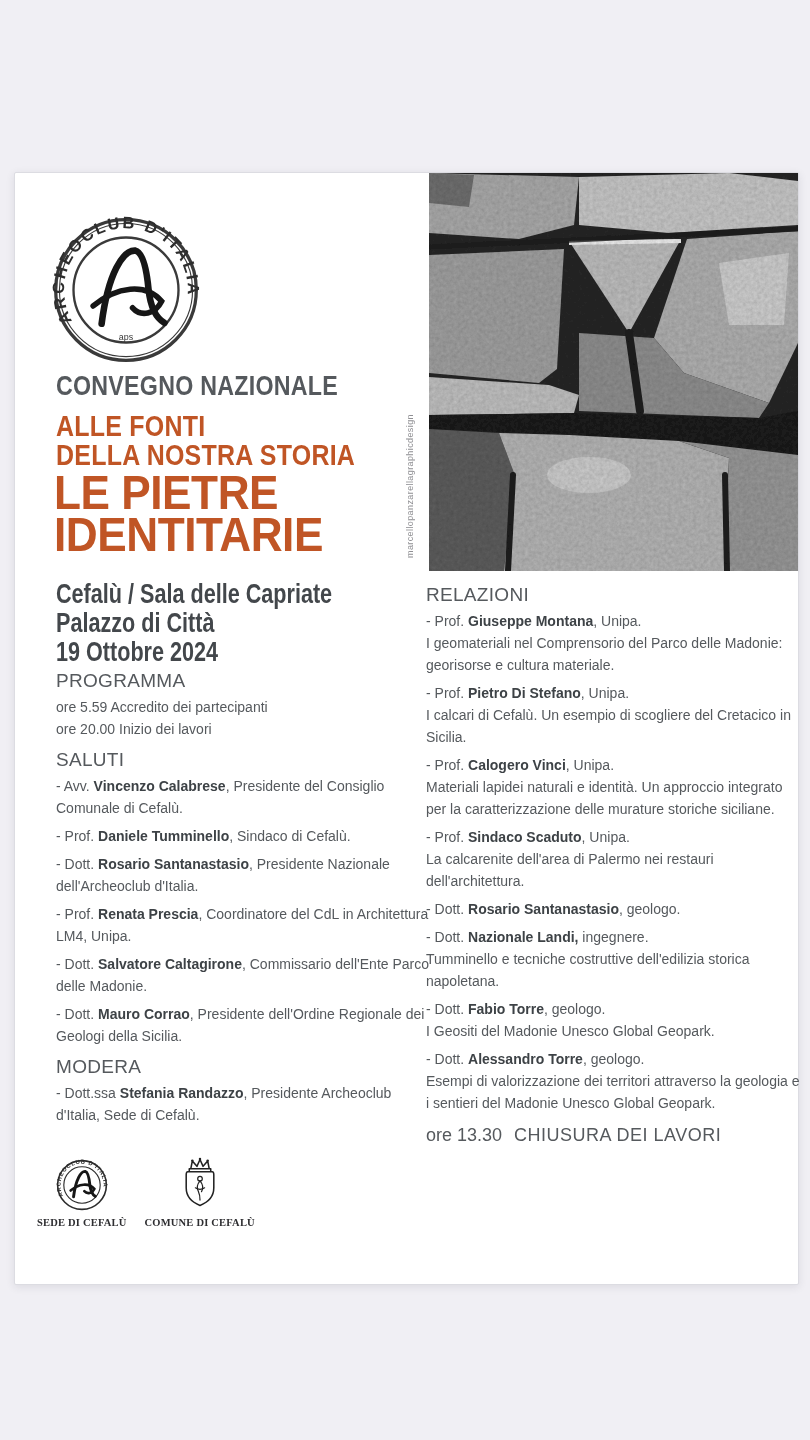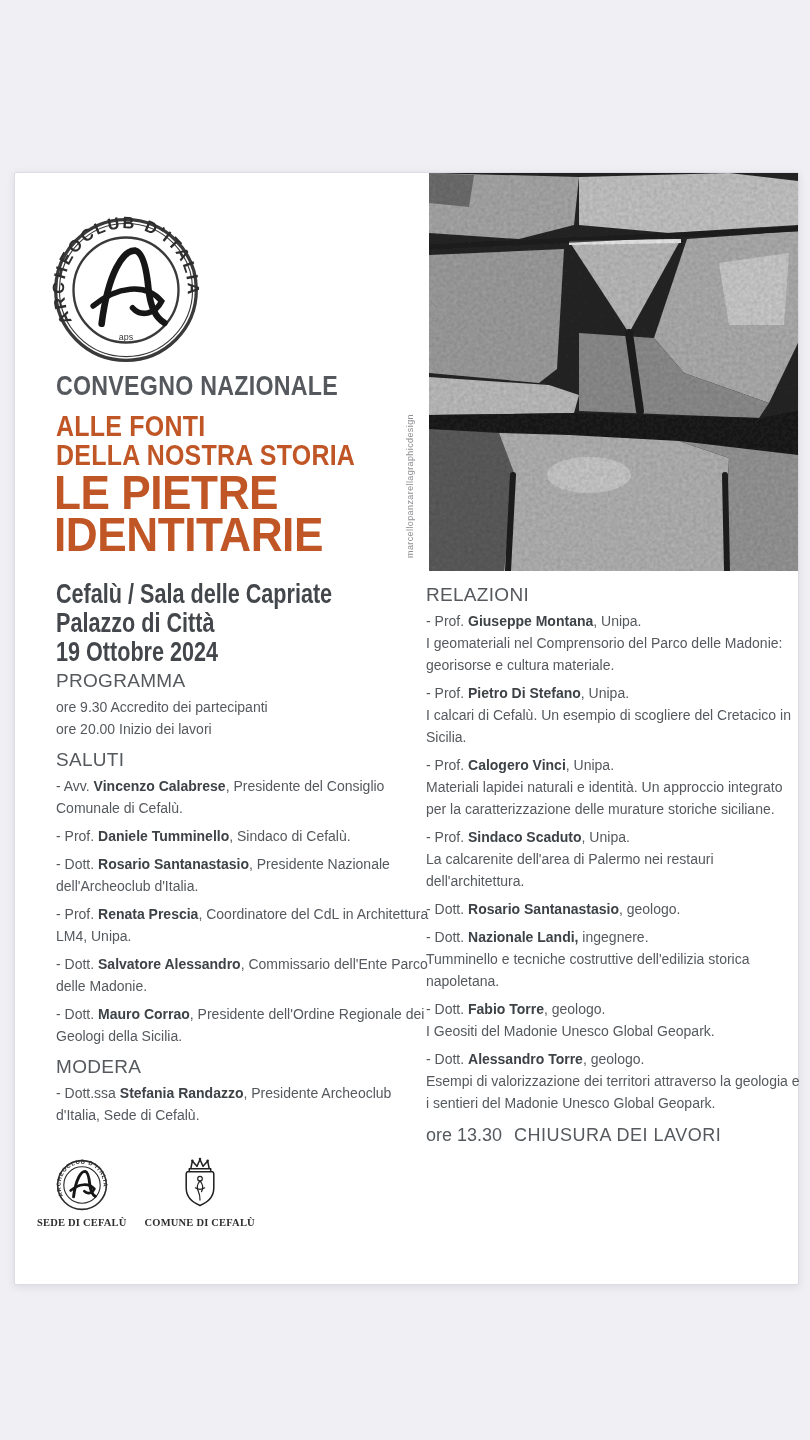--- a/index.html
+++ b/index.html
@@ -137,31 +137,31 @@
   </div>
   <div class="venue">
     <div>Cefalù / Sala delle Capriate</div>
     <div>Palazzo di Città</div>
     <div>19 Ottobre 2024</div>
   </div>
 
   <div class="col-left">
     <div class="section">
       <div class="sec-label">PROGRAMMA</div>
-      <div class="prog-item">ore 9.30 Accredito dei partecipanti</div>
+      <div class="prog-item">ore 5.59 Accredito dei partecipanti</div>
       <div class="prog-item">ore 20.00 Inizio dei lavori</div>
     </div>
 
     <div class="section">
       <div class="sec-label">SALUTI</div>
       <div class="entry"><span>- Avv. </span><span class="nm">Vincenzo Calabrese</span><span>, Presidente del Consiglio Comunale di Cefalù.</span></div>
       <div class="entry"><span>- Prof. </span><span class="nm">Daniele Tumminello</span><span>, Sindaco di Cefalù.</span></div>
       <div class="entry"><span>- Dott. </span><span class="nm">Rosario Santanastasio</span><span>, Presidente Nazionale dell'Archeoclub d'Italia.</span></div>
       <div class="entry"><span>- Prof. </span><span class="nm">Renata Prescia</span><span>, Coordinatore del CdL in Architettura LM4, Unipa.</span></div>
-      <div class="entry"><span>- Dott. </span><span class="nm">Salvatore Alessandro</span><span>, Commissario dell'Ente Parco delle Madonie.</span></div>
+      <div class="entry"><span>- Dott. </span><span class="nm">Salvatore Caltagirone</span><span>, Commissario dell'Ente Parco delle Madonie.</span></div>
       <div class="entry"><span>- Dott. </span><span class="nm">Mauro Corrao</span><span>, Presidente dell'Ordine Regionale dei Geologi della Sicilia.</span></div>
     </div>
 
     <div class="section">
       <div class="sec-label">MODERA</div>
       <div class="entry"><span>- Dott.ssa </span><span class="nm">Stefania Randazzo</span><span>, Presidente Archeoclub d'Italia, Sede di Cefalù.</span></div>
     </div>
   </div>
 
   <div class="col-right">

